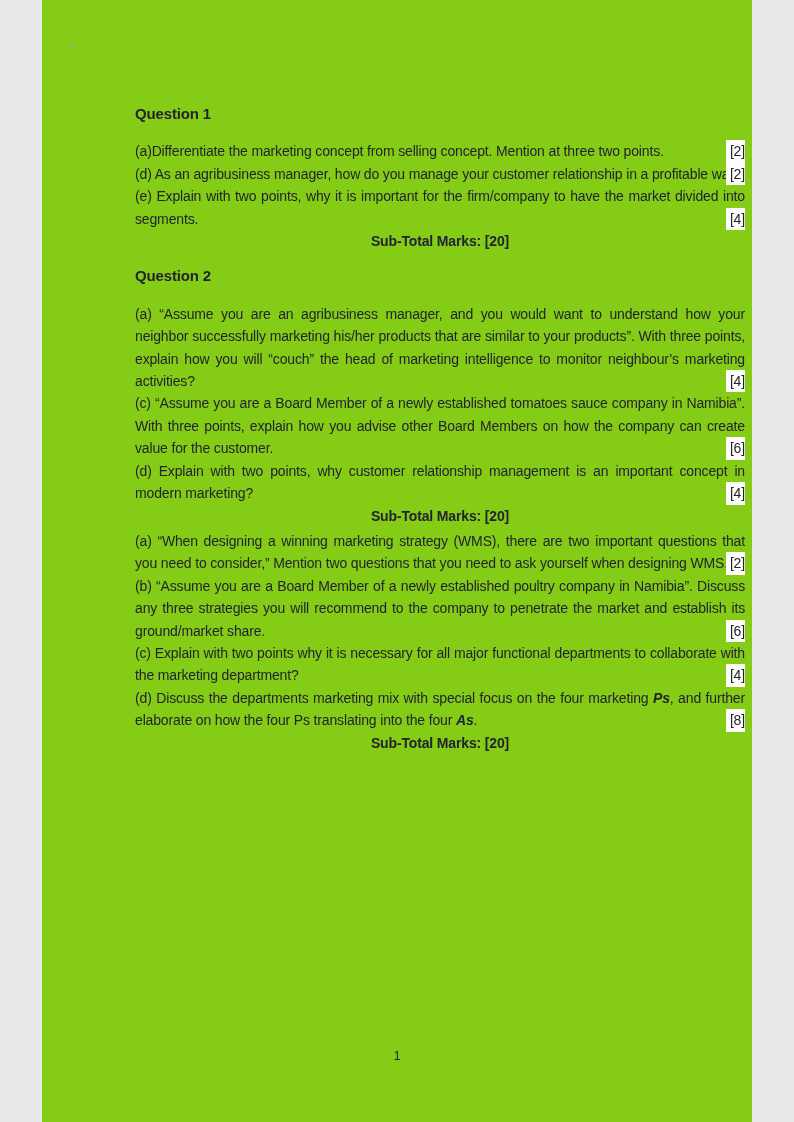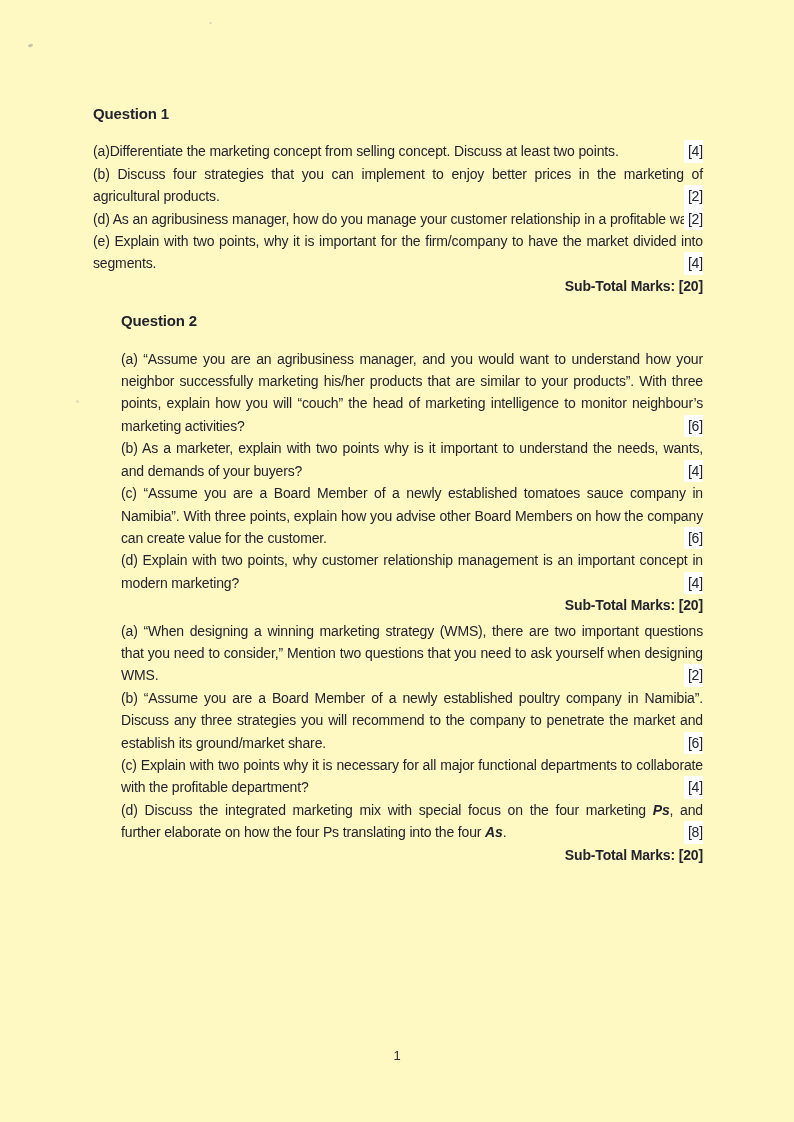--- a/index.html
+++ b/index.html
@@ -2,40 +2,40 @@
 <html><head>
 <meta charset="utf-8">
 <style>
   html, body {
     margin: 0;
     padding: 0;
     background: #e8e8e8;
   }
   .page {
     position: relative;
-    width: 794px;
+    width: 710px;
     height: 1122px;
     margin: 0 auto;
-    background: #fef9c3;
+    background: #84cc16;
     color: #23232e;
     font-family: "Liberation Sans", "DejaVu Sans", sans-serif;
     font-size: 14px;
     line-height: 22.4px;
     letter-spacing: -0.15px;
     overflow: hidden;
     box-sizing: border-box;
   }
   .content {
     position: absolute;
     left: 93px;
     top: 103px;
     width: 610px;
   }
   .question { margin: 0; }
-  .question + .question { margin-top: 13px; margin-left: 28px; }
+  .question + .question { margin-top: 13px; }
   .question.q3 { margin-top: 3px; }
   .q-title {
     font-weight: bold;
     font-size: 15px;
     margin: 0 0 15px 0;
   }
   .q-item {
     position: relative;
     margin: 0;
     text-align: justify;
@@ -43,21 +43,21 @@
   .q-mark {
     position: absolute;
     right: 0;
     bottom: 0;
     background: #fdfdfc;
     padding-left: 4px;
   }
   .bold { font-weight: bold; font-style: italic; }
   .subtotal {
     font-weight: bold;
-    text-align: right;
+    text-align: center;
     margin: 0;
   }
   .page-number {
     position: absolute;
     left: 0;
     right: 0;
     top: 1045px;
     text-align: center;
     font-size: 13px;
     color: #2a2a36;
@@ -79,25 +79,24 @@
 
   <span class="speck speck-1"></span>
   <span class="speck speck-2"></span>
   <span class="speck speck-3"></span>
 
   <div class="content">
 
     <section class="question q1">
       <h2 class="q-title">Question 1</h2>
       <p class="q-item">
-        <span class="q-text">(a)Differentiate the marketing concept from selling concept. Discuss at least two points.</span>
+        <span class="q-text">(a)Differentiate the marketing concept from selling concept. Mention at three two points.</span>
         <span class="q-mark">[4]</span>
       </p>
       <p class="q-item">
-        <span class="q-text">(b) Discuss four strategies that you can implement to enjoy better prices in the marketing of agricultural products.</span>
         <span class="q-mark">[4]</span>
       </p>
       <p class="q-item">
         <span class="q-mark">[2]</span>
       </p>
       <p class="q-item">
         <span class="q-text">(d) As an agribusiness manager, how do you manage your customer relationship in a profitable way?</span>
         <span class="q-mark">[2]</span>
       </p>
       <p class="q-item">
@@ -110,21 +109,20 @@
       <p class="subtotal">Sub-Total Marks: [20]</p>
     </section>
 
     <section class="question q2">
       <h2 class="q-title">Question 2</h2>
       <p class="q-item">
         <span class="q-text">(a) “Assume you are an agribusiness manager, and you would want to understand how your neighbor successfully marketing his/her products that are similar to your products”. With three points, explain how you will “couch” the head of marketing intelligence to monitor neighbour’s marketing activities?</span>
         <span class="q-mark">[6]</span>
       </p>
       <p class="q-item">
-        <span class="q-text">(b) As a marketer, explain with two points why is it important to understand the needs, wants, and demands of your buyers?</span>
         <span class="q-mark">[4]</span>
       </p>
       <p class="q-item">
         <span class="q-text">(c) “Assume you are a Board Member of a newly established tomatoes sauce company in Namibia”. With three points, explain how you advise other Board Members on how the company can create value for the customer.</span>
         <span class="q-mark">[6]</span>
       </p>
       <p class="q-item">
         <span class="q-text">(d) Explain with two points, why customer relationship management is an important concept in modern marketing?</span>
         <span class="q-mark">[4]</span>
       </p>
@@ -134,25 +132,25 @@
     <section class="question q3">
       <p class="q-item">
         <span class="q-text">(a) “When designing a winning marketing strategy (WMS), there are two important questions that you need to consider,” Mention two questions that you need to ask yourself when designing WMS.</span>
         <span class="q-mark">[2]</span>
       </p>
       <p class="q-item">
         <span class="q-text">(b) “Assume you are a Board Member of a newly established poultry company in Namibia”. Discuss any three strategies you will recommend to the company to penetrate the market and establish its ground/market share.</span>
         <span class="q-mark">[6]</span>
       </p>
       <p class="q-item">
-        <span class="q-text">(c) Explain with two points why it is necessary for all major functional departments to collaborate with the profitable department?</span>
+        <span class="q-text">(c) Explain with two points why it is necessary for all major functional departments to collaborate with the marketing department?</span>
         <span class="q-mark">[4]</span>
       </p>
       <p class="q-item">
-        <span class="q-text">(d) Discuss the integrated marketing mix with special focus on the four marketing </span><span class="q-text bold">Ps</span><span class="q-text">, and further elaborate on how the four Ps translating into the four </span><span class="q-text bold">As</span><span class="q-text">.</span>
+        <span class="q-text">(d) Discuss the departments marketing mix with special focus on the four marketing </span><span class="q-text bold">Ps</span><span class="q-text">, and further elaborate on how the four Ps translating into the four </span><span class="q-text bold">As</span><span class="q-text">.</span>
         <span class="q-mark">[8]</span>
       </p>
       <p class="subtotal">Sub-Total Marks: [20]</p>
     </section>
 
   </div>
 
   <div class="page-number">1</div>
 
 </div>

